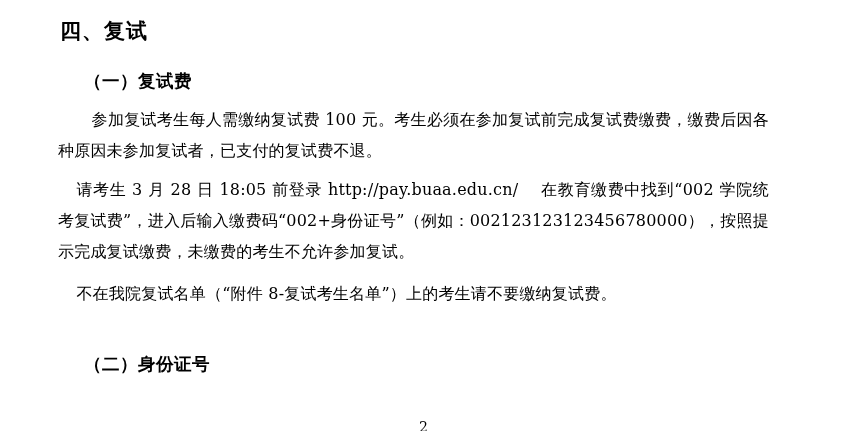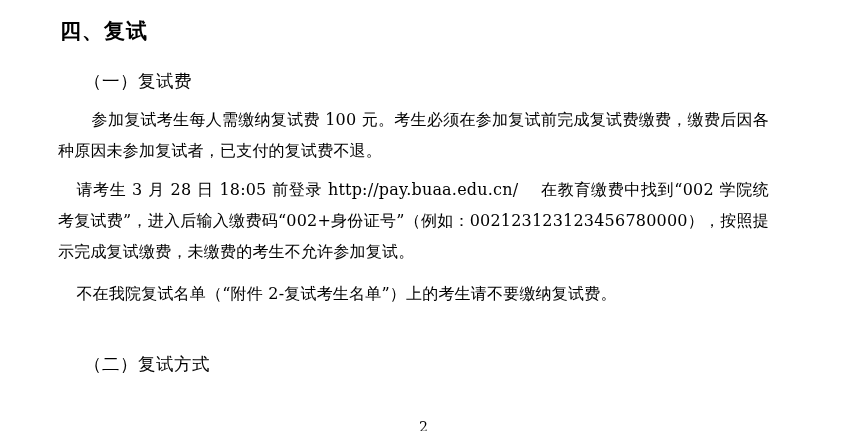--- a/index.html
+++ b/index.html
@@ -28,21 +28,21 @@
   .h-section {
     font-size: 21px;
     font-weight: bold;
     letter-spacing: 1px;
     margin: 0 0 0 0;
     padding-left: 2px;
     line-height: 34px;
   }
   .h-sub {
     font-size: 17.5px;
-    font-weight: normal;
+    font-weight: bold;
     line-height: 30px;
     margin: 18px 0 0 0;
     padding-left: 26px;
     letter-spacing: 0.5px;
   }
   .para {
     font-size: 16px;
     line-height: 31px;
     margin: 8px 0 0 0;
     text-align: justify;
@@ -78,19 +78,19 @@
   <div class="doc-body">
 
     <h1 class="h-section">四、复试</h1>
 
     <h2 class="h-sub">（一）复试费</h2>
 
     <p class="para indent2">参加复试考生每人需缴纳复试费 100 元。考生必须在参加复试前完成复试费缴费，缴费后因各种原因未参加复试者，已支付的复试费不退。</p>
 
     <p class="para indent1">请考生 3 月 28 日 18:05 前登录 http://pay.buaa.edu.cn/　 在教育缴费中找到“002 学院统考复试费”，进入后输入缴费码“002+身份证号”（例如：002123123123456780000），按照提示完成复试缴费，未缴费的考生不允许参加复试。</p>
 
-    <p class="para indent1 gap-before">不在我院复试名单（“附件 2-复试考生名单”）上的考生请不要缴纳复试费。</p>
+    <p class="para indent1 gap-before">不在我院复试名单（“附件 8-复试考生名单”）上的考生请不要缴纳复试费。</p>
 
-    <h2 class="h-sub last">（二）复试方式</h2>
+    <h2 class="h-sub last">（二）身份证号</h2>
   </div>
 
   <div class="page-number">2</div>
 </div>
 
 </body></html>

